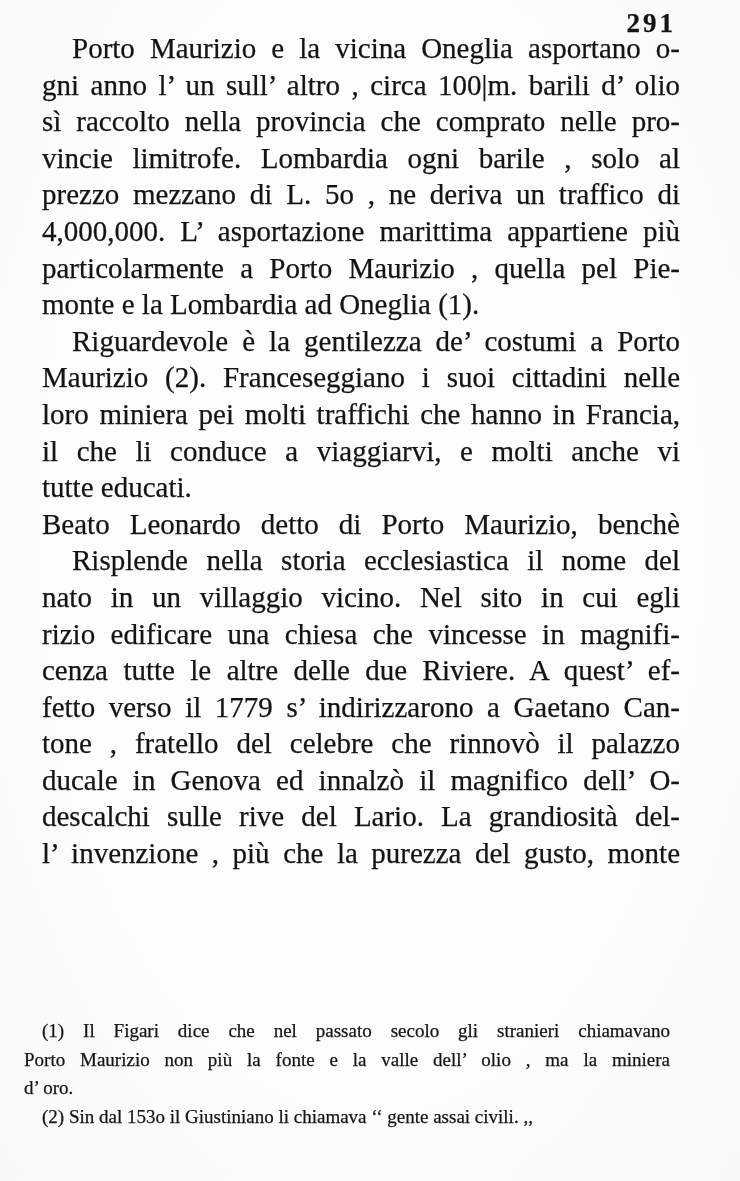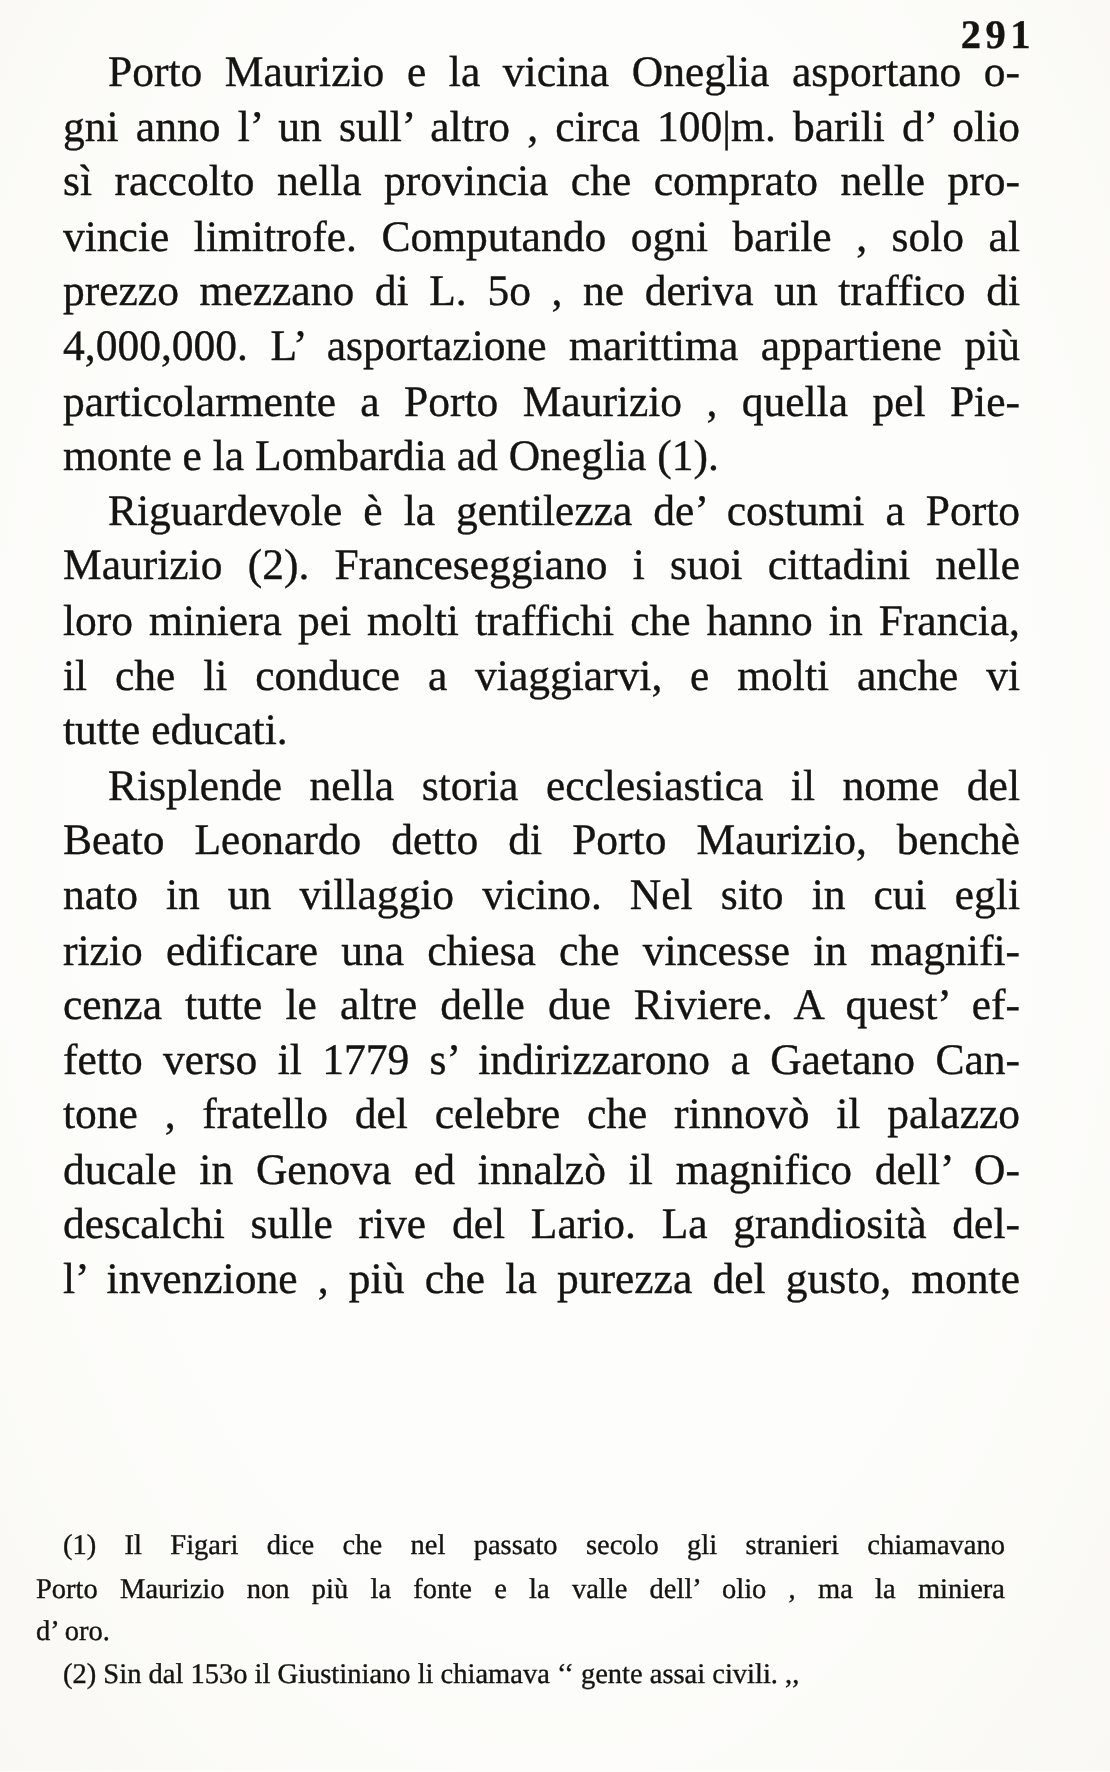--- a/index.html
+++ b/index.html
@@ -12,21 +12,21 @@
     position: relative;
     overflow: hidden;
     background: radial-gradient(ellipse at 50% 45%, #fdfdfb 60%, #f9f8f4 100%);
     font-family: "Liberation Serif", "DejaVu Serif", serif;
     color: #151412;
     -webkit-text-stroke: 0.25px #151412;
   }
   .page-number {
     position: absolute;
     top: 8px;
-    right: 50px;
+    right: 64px;
     font-size: 27px;
     font-weight: bold;
     letter-spacing: 3px;
   }
   .main-text {
     position: absolute;
     left: 42px;
     top: 32px;
     width: 638px;
   }
@@ -71,38 +71,38 @@
 <body>
 
 <div class="page-number">291</div>
 
 <div class="main-text">
 
   <div>
     <div class="line just first">Porto Maurizio e la vicina Oneglia asportano o-</div>
     <div class="line just">gni anno l’ un sull’ altro , circa 100|m. barili d’ olio</div>
     <div class="line just">sì raccolto nella provincia che comprato nelle pro-</div>
-    <div class="line just">vincie limitrofe. Computando ogni barile , solo al</div>
+    <div class="line just">vincie limitrofe. Lombardia ogni barile , solo al</div>
     <div class="line just">prezzo mezzano di L. 5o , ne deriva un traffico di</div>
     <div class="line just">4,000,000. L’ asportazione marittima appartiene più</div>
     <div class="line just">particolarmente a Porto Maurizio , quella pel Pie-</div>
     <div class="line">monte e la Lombardia ad Oneglia (1).</div>
   </div>
 
   <div>
     <div class="line just first">Riguardevole è la gentilezza de’ costumi a Porto</div>
     <div class="line just">Maurizio (2). Franceseggiano i suoi cittadini nelle</div>
     <div class="line just">loro miniera pei molti traffichi che hanno in Francia,</div>
     <div class="line just">il che li conduce a viaggiarvi, e molti anche vi</div>
     <div class="line">tutte educati.</div>
   </div>
 
   <div>
+    <div class="line just">Beato Leonardo detto di Porto Maurizio, benchè</div>
     <div class="line just first">Risplende nella storia ecclesiastica il nome del</div>
-    <div class="line just">Beato Leonardo detto di Porto Maurizio, benchè</div>
     <div class="line just">nato in un villaggio vicino. Nel sito in cui egli</div>
     <div class="line just">rizio edificare una chiesa che vincesse in magnifi-</div>
     <div class="line just">cenza tutte le altre delle due Riviere. A quest’ ef-</div>
     <div class="line just">fetto verso il 1779 s’ indirizzarono a Gaetano Can-</div>
     <div class="line just">tone , fratello del celebre che rinnovò il palazzo</div>
     <div class="line just">ducale in Genova ed innalzò il magnifico dell’ O-</div>
     <div class="line just">descalchi sulle rive del Lario. La grandiosità del-</div>
     <div class="line just">l’ invenzione , più che la purezza del gusto, monte</div>
   </div>
 

